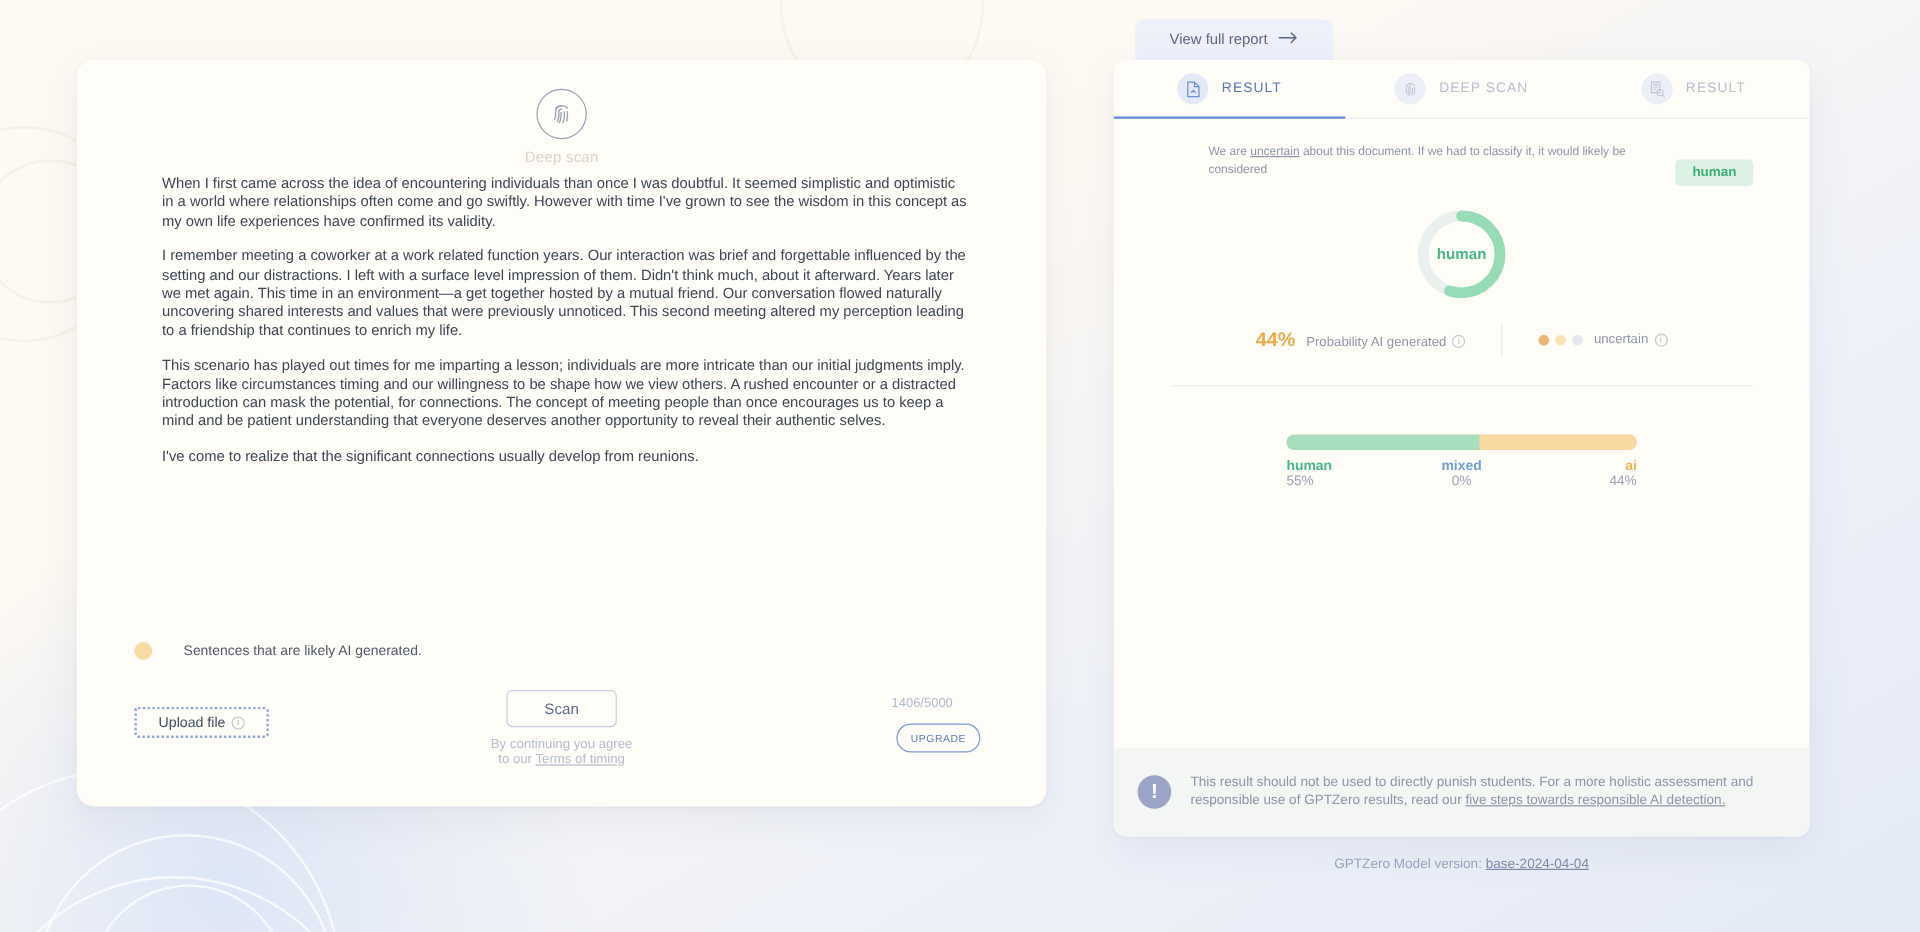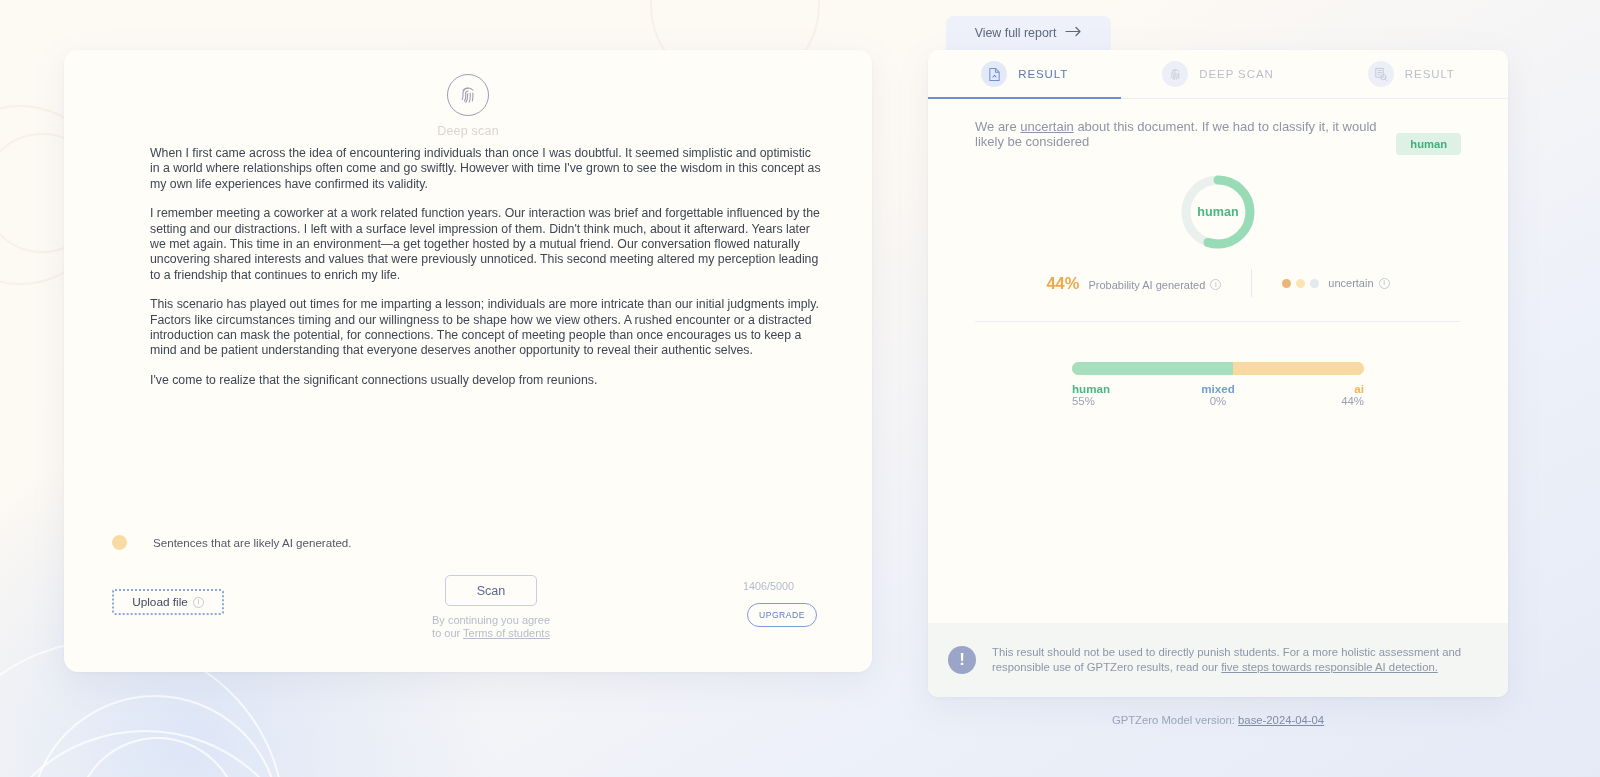--- a/index.html
+++ b/index.html
@@ -23,39 +23,39 @@
     background: #fffdf7; border-radius: 14px;
     box-shadow: 0 10px 34px rgba(120,125,160,.10), 0 1px 3px rgba(120,125,160,.06);
   }
   .deep-scan-badge { position: absolute; top: 24px; left: 0; width: 100%; text-align: center; }
   .ds-circle {
     width: 42px; height: 42px; border-radius: 50%; border: 1px solid #9aa0b5;
     margin: 0 auto; display: flex; align-items: center; justify-content: center;
   }
   .ds-label { margin-top: 8px; font-size: 12.5px; color: #d9d5ce; letter-spacing: .2px; }
 
-  .doc-text { position: absolute; left: 86px; top: 96px; width: 672px; }
+  .doc-text { position: absolute; left: 71px; top: 96px; width: 672px; }
   .doc-text p {
     font-size: 12.3px; line-height: 15.4px; color: #3d4655;
     margin-bottom: 14px; text-align: left;
   }
   .doc-text p:last-child { margin-bottom: 0; }
 
   .legend-row { position: absolute; left: 48px; top: 485px; display: flex; align-items: center; gap: 26px; }
   .legend-dot { width: 15px; height: 15px; border-radius: 50%; background: #f8dba4; }
   .legend-text { font-size: 11.6px; color: #50586a; }
 
   .controls { position: absolute; left: 0; top: 525px; width: 100%; }
   .upload-btn {
     position: absolute; left: 48px; top: 14px; width: 112px; height: 26px;
     border: 2px dotted #8fa6d8; border-radius: 3px;
     display: flex; align-items: center; justify-content: center; gap: 5px;
     font-size: 11.8px; color: #3f4a5e; background: transparent; cursor: pointer;
   }
-  .scan-wrap { position: absolute; left: 0; top: 0; width: 100%; text-align: center; margin-left: 23px; }
+  .scan-wrap { position: absolute; left: 0; top: 0; width: 100%; text-align: center; }
   .scan-btn {
     width: 92px; height: 31px; border: 1px solid #c6cde4; border-radius: 5px;
     background: #fffdf7; color: #5b6b8e; font-size: 12.6px;
     font-family: "Liberation Sans", sans-serif; cursor: pointer;
   }
   .terms { margin-top: 8px; font-size: 11px; line-height: 13px; color: #b4bccd; }
   .terms a { color: #b4bccd; text-decoration: underline; }
   .counter { position: absolute; right: 78px; top: 5px; font-size: 10.8px; color: #b2bbd0; }
   .upgrade-btn {
     position: absolute; right: 55px; top: 28px; width: 70px; height: 24px;
@@ -82,21 +82,21 @@
          font-size: 11.5px; letter-spacing: .9px; color: #b9bfcf; cursor: pointer; position: relative; }
   .tab.active { color: #5878b8; font-weight: normal; }
   .tab.active:after { content:""; position: absolute; left: 0; bottom: -1px; width: 100%; height: 2.5px; background: #6d8fd1; }
   .tab-ico { width: 26px; height: 26px; border-radius: 50%; background: #eceff7;
              display: flex; align-items: center; justify-content: center; }
   .tab.active .tab-ico { background: #e3e9f7; }
 
   .section { padding: 20px 47px 0 47px; }
   .sec-title { font-size: 12.8px; font-weight: bold; color: #4b5b7d; margin-bottom: 3px; }
   .sec-title .info { font-weight: normal; }
-  .sec-desc { font-size: 13px; line-height: 15px; color: #8d95a8; max-width: 420px; }
+  .sec-desc { font-size: 10px; line-height: 15px; color: #8d95a8; max-width: 420px; margin-left: 32px; }
   .sec-desc u { text-decoration: underline; }
   .classify-row { display: flex; justify-content: space-between; align-items: flex-start; }
   .verdict-chip {
     background: #ddf2e4; color: #3fae79; font-size: 11.2px; font-weight: bold;
     padding: 5px 14px; border-radius: 4px; margin-top: 14px; white-space: nowrap;
   }
 
   .donut-wrap { margin-top: 18px; display: flex; justify-content: center; }
   .donut { position: relative; width: 78px; height: 78px; }
   .donut-label {
@@ -198,21 +198,21 @@
     <button class="upload-btn">
       <span>Upload file</span>
       <span class="info">i</span>
     </button>
 
     <div class="scan-wrap">
       <button class="scan-btn">Scan</button>
       <div class="terms">
         <div>By continuing you agree</div>
         <div>
-          <span>to our </span><a href="#">Terms of students</a>
+          <span>to our </span><a href="#">Terms of timing</a>
         </div>
       </div>
     </div>
 
     <div class="counter">1406/5000</div>
     <button class="upgrade-btn">UPGRADE</button>
   </div>
 </div>
 
 <div class="report-tab">

